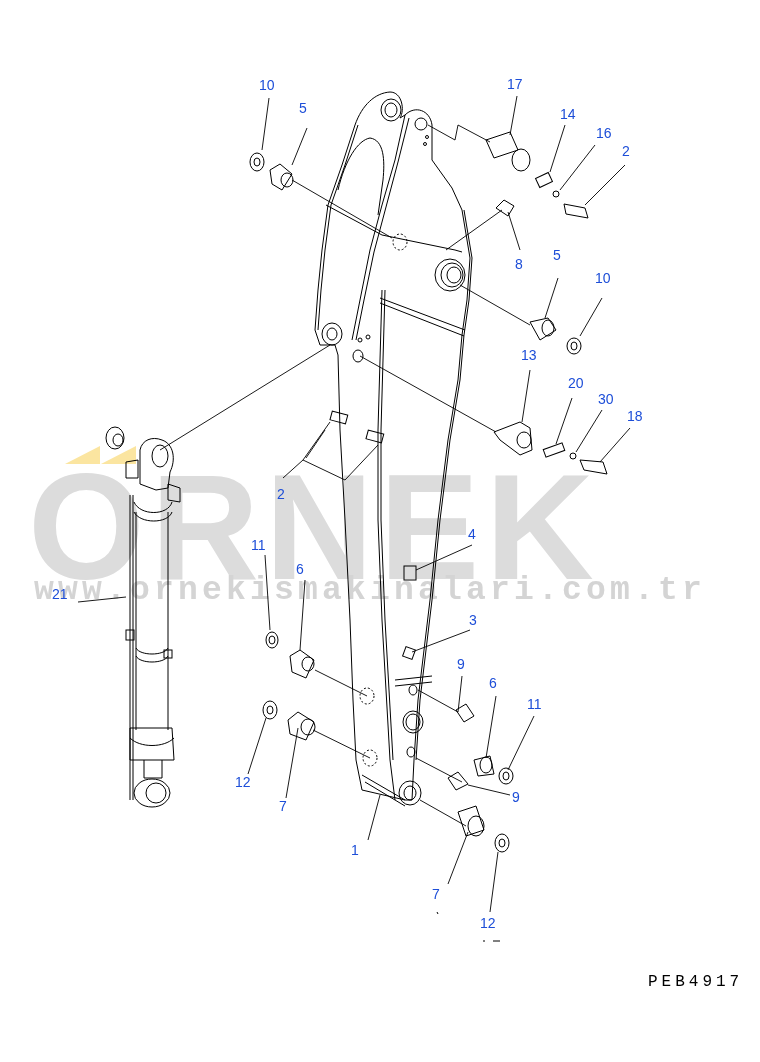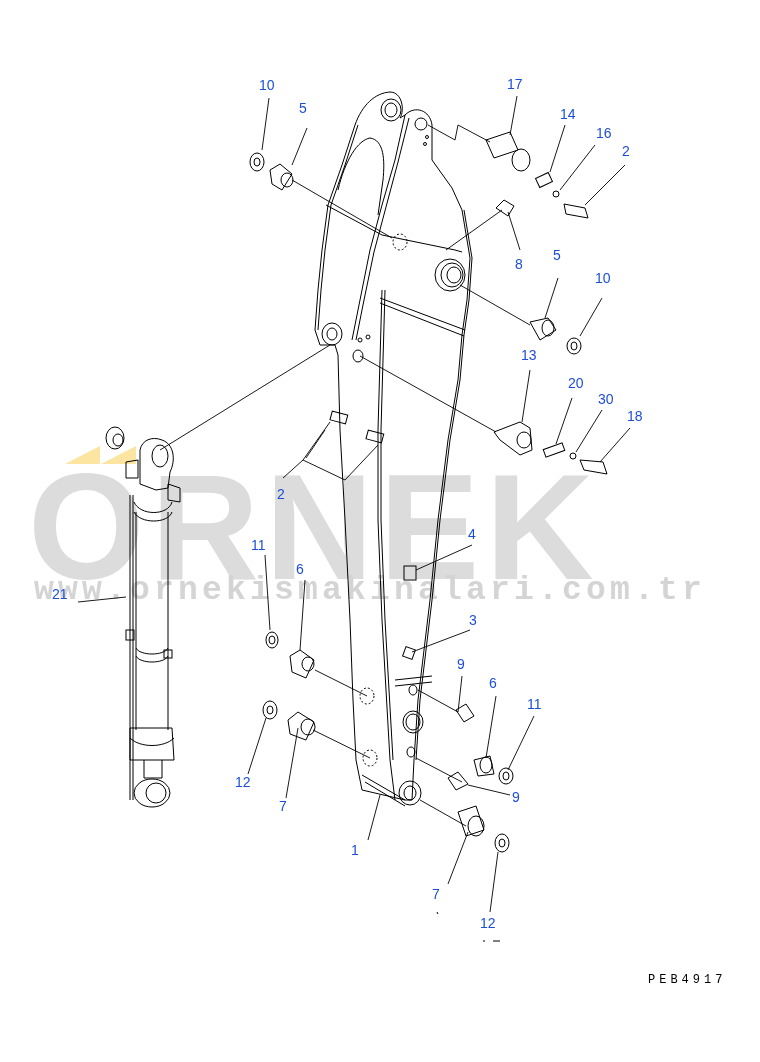--- a/index.html
+++ b/index.html
@@ -1,21 +1,21 @@
 <!DOCTYPE html>
 <html><head>
 <meta charset="utf-8">
 <style>
   html,body{margin:0;padding:0;background:#fff;}
   #stage{position:relative;width:760px;height:1062px;overflow:hidden;background:#fff;font-family:"Liberation Sans",sans-serif;}
   .wm-big{position:absolute;left:28px;top:452px;width:700px;font-family:"Liberation Sans",sans-serif;font-weight:bold;font-size:150px;line-height:150px;color:#dcdcdc;letter-spacing:6px;white-space:nowrap;}
   .wm-url{position:absolute;left:34px;top:573px;width:700px;font-family:Liberation Mono, monospace;font-weight:bold;font-size:33px;line-height:36px;color:#d4d4d4;letter-spacing:4.2px;white-space:nowrap;}
   svg.draw{position:absolute;left:0;top:0;}
   .lbl{position:absolute;color:#1d4ed8;font-size:14px;line-height:16px;font-family:"Liberation Sans",sans-serif;}
-  .code{position:absolute;left:648px;top:973px;font-family:"Liberation Mono",monospace;font-size:12px;letter-spacing:4px;color:#000;}
+  .code{position:absolute;left:648px;top:973px;font-family:"Liberation Mono",monospace;font-size:16px;letter-spacing:4px;color:#000;}
 </style>
 </head>
 <body>
 
 <div id="stage">
 
   <div class="wm-big">O<span>RNEK</span></div>
   <svg class="draw" width="760" height="1062">
     <polygon points="65,464 100,464 100,446" fill="#fbe5a0"></polygon>
     <polygon points="101,464 136,464 136,446" fill="#fbe5a0"></polygon>

